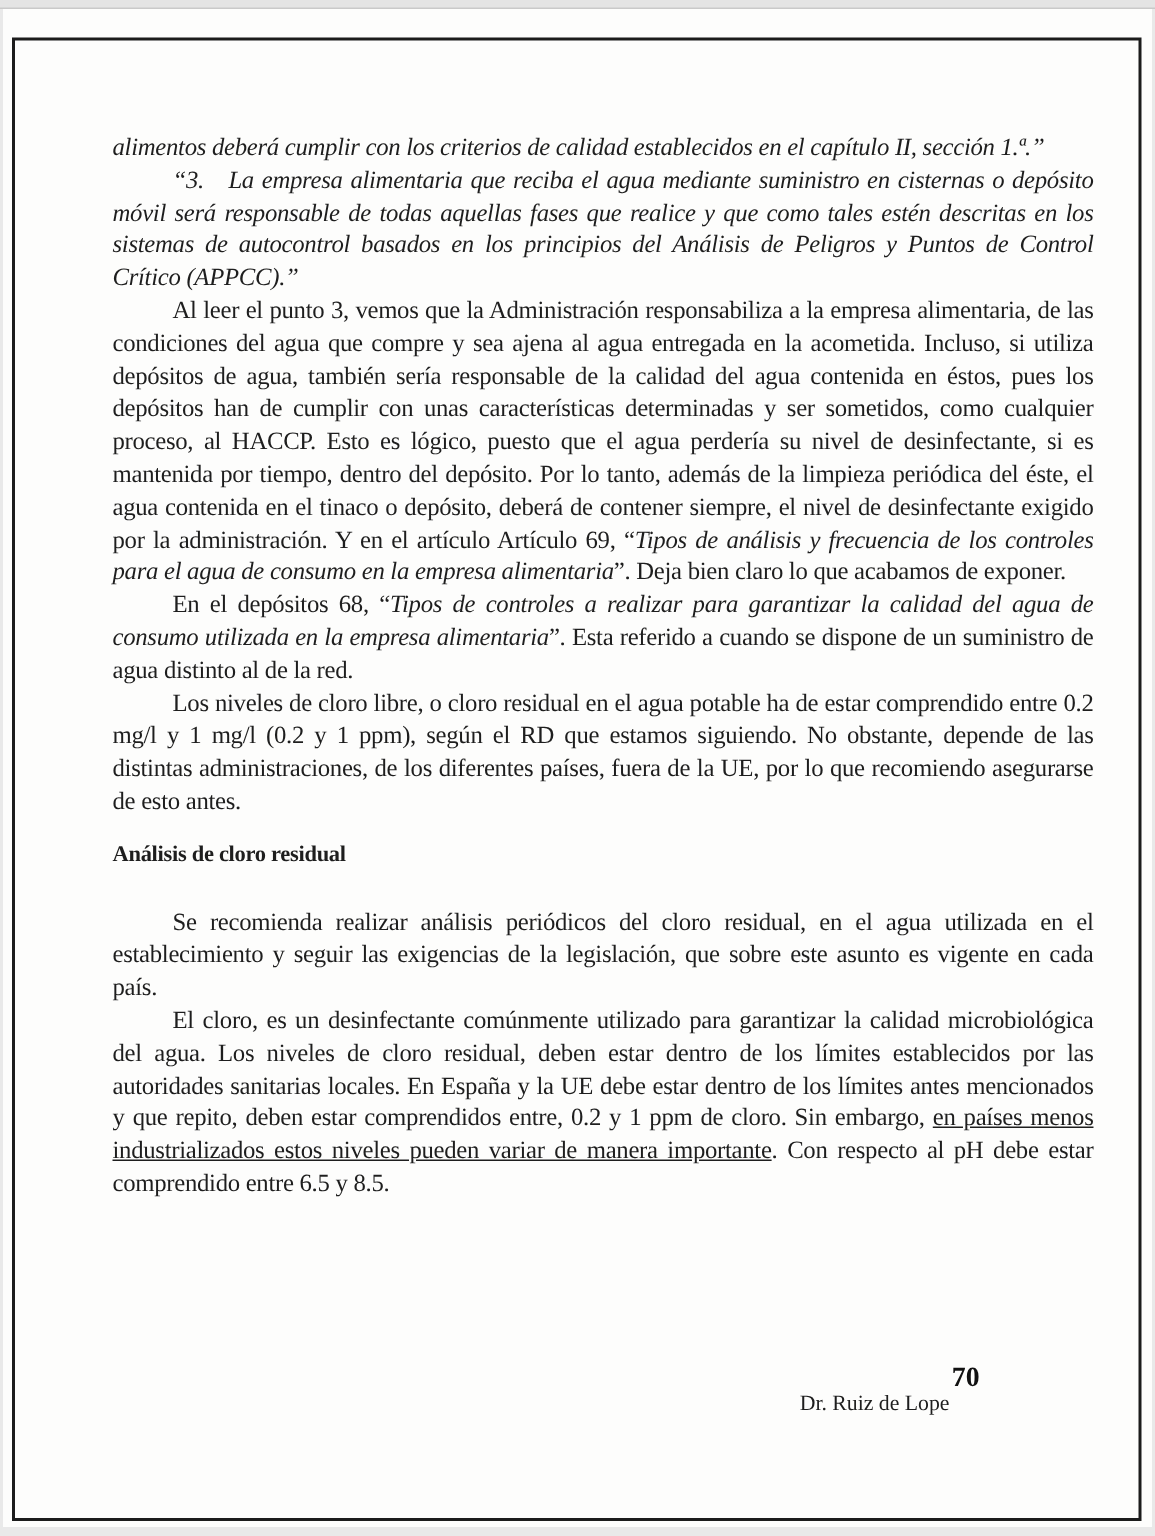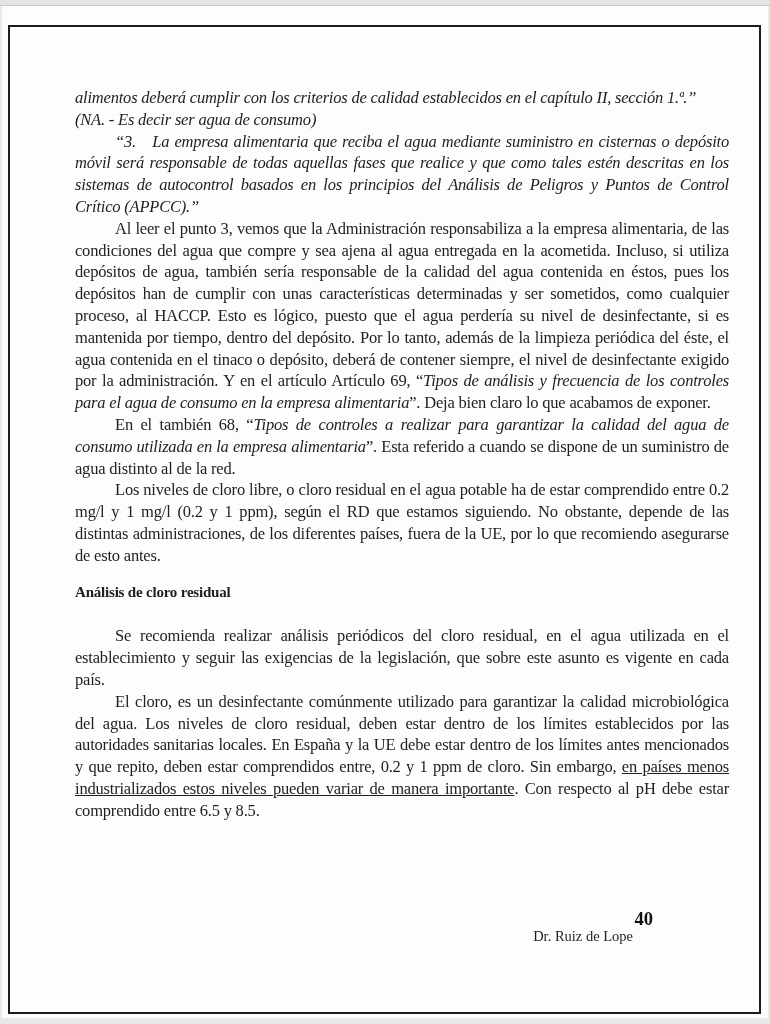--- a/index.html
+++ b/index.html
@@ -77,36 +77,35 @@
 <body>
 
 <div class="top-strip"></div>
 
 <div class="page">
   <div class="frame">
 
     <div class="content">
 
       <p class="it noindent">alimentos deberá cumplir con los criterios de calidad establecidos en el capítulo II, sección 1.ª.”</p>
-      <p class="it noindent">(NA. - Es decir ser agua de consumo)</p>
 
 
       <p class="it ind">“3. La empresa alimentaria que reciba el agua mediante suministro en cisternas o depósito móvil será responsable de todas aquellas fases que realice y que como tales estén descritas en los sistemas de autocontrol basados en los principios del Análisis de Peligros y Puntos de Control Crítico (APPCC).”</p>
 
       <p class="ind"><span>Al leer el punto 3, vemos que la Administración responsabiliza a la empresa alimentaria, de las condiciones del agua que compre y sea ajena al agua entregada en la acometida. Incluso, si utiliza depósitos de agua, también sería responsable de la calidad del agua contenida en éstos, pues los depósitos han de cumplir con unas características determinadas y ser sometidos, como cualquier proceso, al HACCP. Esto es lógico, puesto que el agua perdería su nivel de desinfectante, si es mantenida por tiempo, dentro del depósito. Por lo tanto, además de la limpieza periódica del éste, el agua contenida en el tinaco o depósito, deberá de contener siempre, el nivel de desinfectante exigido por la administración. Y en el artículo Artículo 69, “</span><span class="it">Tipos de análisis y frecuencia de los controles para el agua de consumo en la empresa alimentaria</span><span>”. Deja bien claro lo que acabamos de exponer.</span></p>
 
-      <p class="ind"><span>En el también 68, “</span><span class="it">Tipos de controles a realizar para garantizar la calidad del agua de consumo utilizada en la empresa alimentaria</span><span>”. Esta referido a cuando se dispone de un suministro de agua distinto al de la red.</span></p>
+      <p class="ind"><span>En el depósitos 68, “</span><span class="it">Tipos de controles a realizar para garantizar la calidad del agua de consumo utilizada en la empresa alimentaria</span><span>”. Esta referido a cuando se dispone de un suministro de agua distinto al de la red.</span></p>
 
       <p class="ind">Los niveles de cloro libre, o cloro residual en el agua potable ha de estar comprendido entre 0.2 mg/l y 1 mg/l (0.2 y 1 ppm), según el RD que estamos siguiendo. No obstante, depende de las distintas administraciones, de los diferentes países, fuera de la UE, por lo que recomiendo asegurarse de esto antes.</p>
 
       <h2 class="heading">Análisis de cloro residual</h2>
 
       <p class="ind">Se recomienda realizar análisis periódicos del cloro residual, en el agua utilizada en el establecimiento y seguir las exigencias de la legislación, que sobre este asunto es vigente en cada país.</p>
 
       <p class="ind"><span>El cloro, es un desinfectante comúnmente utilizado para garantizar la calidad microbiológica del agua. Los niveles de cloro residual, deben estar dentro de los límites establecidos por las autoridades sanitarias locales. En España y la UE debe estar dentro de los límites antes mencionados y que repito, deben estar comprendidos entre, 0.2 y 1 ppm de cloro. Sin embargo, </span><span class="ul">en países menos industrializados estos niveles pueden variar de manera importante</span><span>. Con respecto al pH debe estar comprendido entre 6.5 y 8.5.</span></p>
 
     </div>
 
-    <div class="page-number">40</div>
+    <div class="page-number">70</div>
     <div class="author">Dr. Ruiz de Lope</div>
 
   </div>
 </div>
 
 </body></html>

